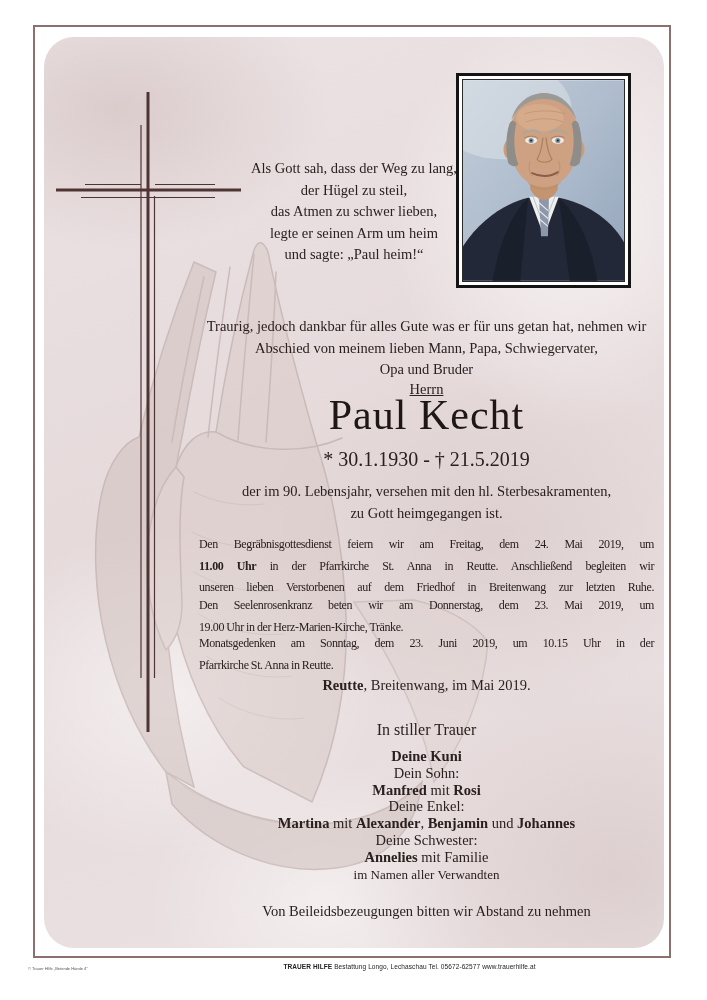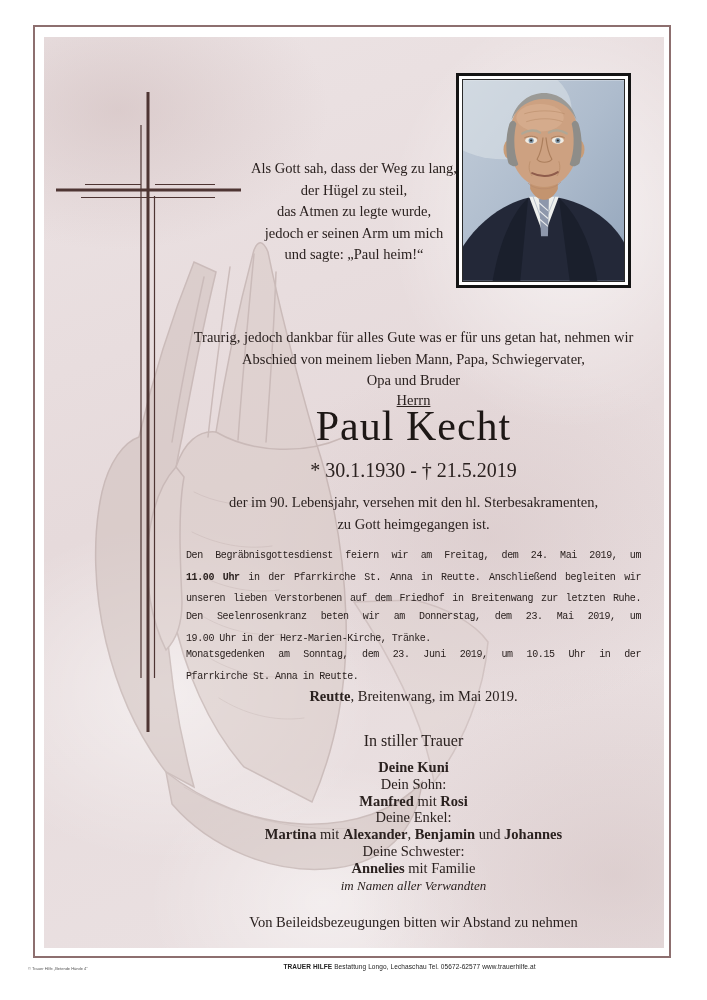--- a/index.html
+++ b/index.html
@@ -8,46 +8,46 @@
   .frame-line{position:absolute;left:33px;top:25px;width:634px;height:929px;
         border:2px solid #8d6f6f;}
   .content{position:absolute;left:44px;top:37px;width:620px;height:911px;overflow:hidden;
         background:
           radial-gradient(ellipse 300px 200px at 12% 8%, rgba(206,186,186,.55), transparent 70%),
           radial-gradient(ellipse 260px 300px at 85% 20%, rgba(255,255,255,.65), transparent 70%),
           radial-gradient(ellipse 340px 260px at 72% 55%, rgba(210,192,192,.45), transparent 70%),
           radial-gradient(ellipse 300px 240px at 20% 72%, rgba(255,255,255,.5), transparent 70%),
           radial-gradient(ellipse 380px 300px at 92% 92%, rgba(208,189,189,.5), transparent 70%),
           radial-gradient(ellipse 250px 200px at 45% 95%, rgba(255,255,255,.45), transparent 70%),
-          linear-gradient(160deg,#ece3e4 0%,#e6dadb 45%,#ebe2e3 100%);}
+          linear-gradient(160deg,#ece3e4 0%,#e6dadb 45%,#ebe2e3 100%); border-radius: 30px;}
   .hands{position:absolute;left:0;top:205px;width:620px;height:650px;opacity:.5;z-index:1;}
   .cross{position:absolute;left:0;top:0;width:620px;height:911px;z-index:2;}
   .photo-frame{position:absolute;left:412px;top:36px;width:163px;height:203px;z-index:3;
         border:3px solid #141414;background:#fff;padding:3px;}
   .photo-inner{width:100%;height:100%;border:1px solid #2a2a2a;box-sizing:border-box;overflow:hidden;}
   .photo-inner svg{display:block;width:100%;height:100%;}
   .quote{position:absolute;left:60px;top:121px;width:500px;z-index:4;text-align:center;
         font-size:14.5px;line-height:21.5px;}
   .quote div{white-space:nowrap;}
   .col{position:absolute;left:138px;top:0;width:455px;height:911px;z-index:4;}
-  .abs{position:absolute;left:4px;width:455px;margin-top:11px;}
+  .abs{position:absolute;left:17px;width:455px;}
   .cline{text-align:center;white-space:nowrap;}
-  .jpara{font-size:10px;line-height:21.5px;letter-spacing:-0.4px;word-spacing:-0.3px;font-family:Liberation Mono, monospace;}
+  .jpara{font-size:12px;line-height:21.5px;letter-spacing:-0.4px;word-spacing:-0.3px;}
   .jline{text-align:justify;text-align-last:justify;}
   .jline-last{text-align:center;text-align-last:left;}
   .intro{font-size:14.5px;line-height:21.5px;}
   .salutation{font-size:14.5px;text-decoration:underline;}
   .deceased{font-size:42px;line-height:52px;letter-spacing:1px;color:#1d1715;}
   .dates{font-size:20px;line-height:24px;}
   .life{font-size:14.5px;line-height:21.5px;}
   .dateline{font-size:14.5px;}
   .trauer{font-size:16px;}
   .family{font-size:14.5px;line-height:16.8px;text-align:center;}
   .family div{white-space:nowrap;}
-  .relatives{font-size:13px;font-style:italic;}
+  .relatives{font-size:13px;}
   .condolence{font-size:14.5px;}
   .footer{position:absolute;left:182px;top:963px;width:455px;text-align:center;
         font-family:"Liberation Sans", sans-serif;font-size:6.5px;color:#222;letter-spacing:.1px;}
   .copyright{position:absolute;left:28px;top:966px;font-family:"Liberation Sans", sans-serif;
         font-size:4px;color:#555;}
   b{font-weight:bold;}
 </style>
 </head>
 <body>
 
@@ -141,22 +141,22 @@
           <path d="M70,94 C78,98 88,98 96,93" stroke="#8f5c4b" stroke-width="2" fill="none" stroke-linecap="round"></path>
           <path d="M66,104 C72,112 92,112 99,103" stroke="#b6866a" stroke-width="1" fill="none" opacity="0.6"></path>
           <path d="M62,34 C74,30 92,30 103,34 M64,42 C76,38 90,38 101,42" stroke="#b68a66" stroke-width="1" opacity="0.55" fill="none"></path>
         </svg>
       </div>
     </div>
 
     <div class="quote">
       <div>Als Gott sah, dass der Weg zu lang,</div>
       <div>der Hügel zu steil,</div>
-      <div>das Atmen zu legte wurde,</div>
-      <div>jedoch er seinen Arm um mich</div>
+      <div>das Atmen zu schwer lieben,</div>
+      <div>legte er seinen Arm um heim</div>
       <div>und sagte: „Paul heim!“</div>
     </div>
 
     <div class="col">
 
       <div class="abs intro" style="top:279px">
         <div class="cline">Traurig, jedoch dankbar für alles Gute was er für uns getan hat, nehmen wir</div>
         <div class="cline">Abschied von meinem lieben Mann, Papa, Schwiegervater,</div>
         <div class="cline">Opa und Bruder</div>
       </div>

